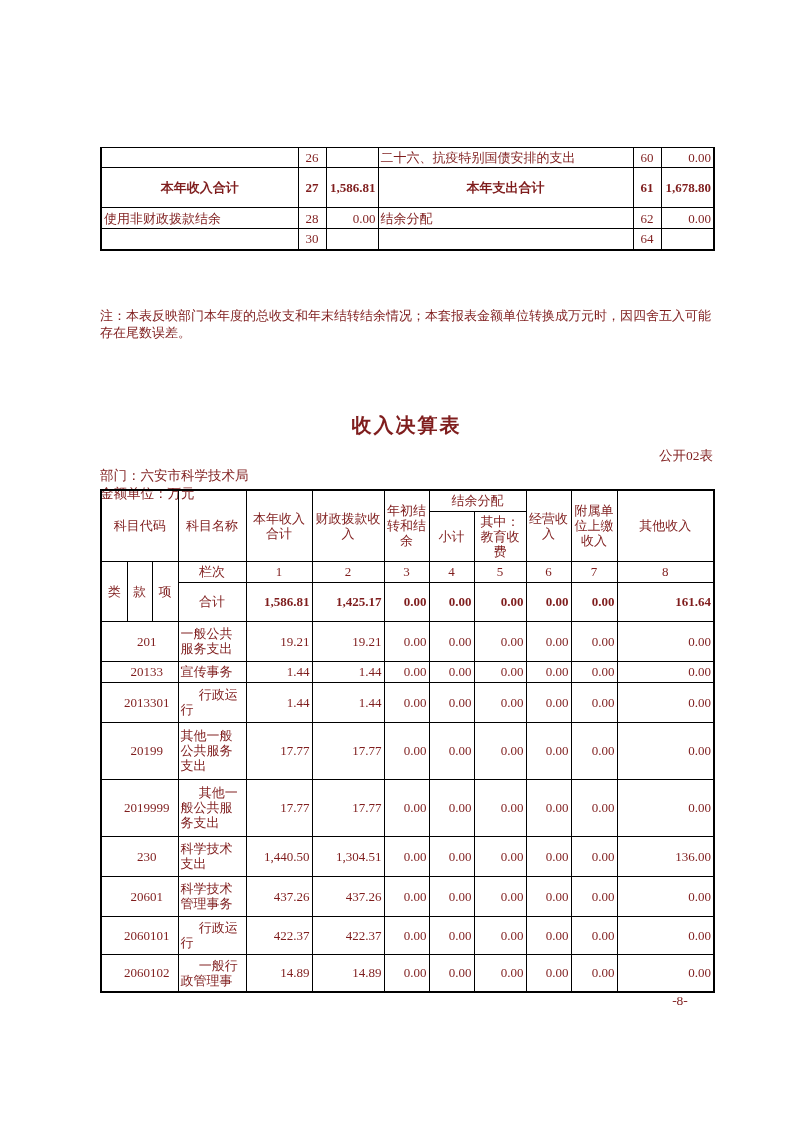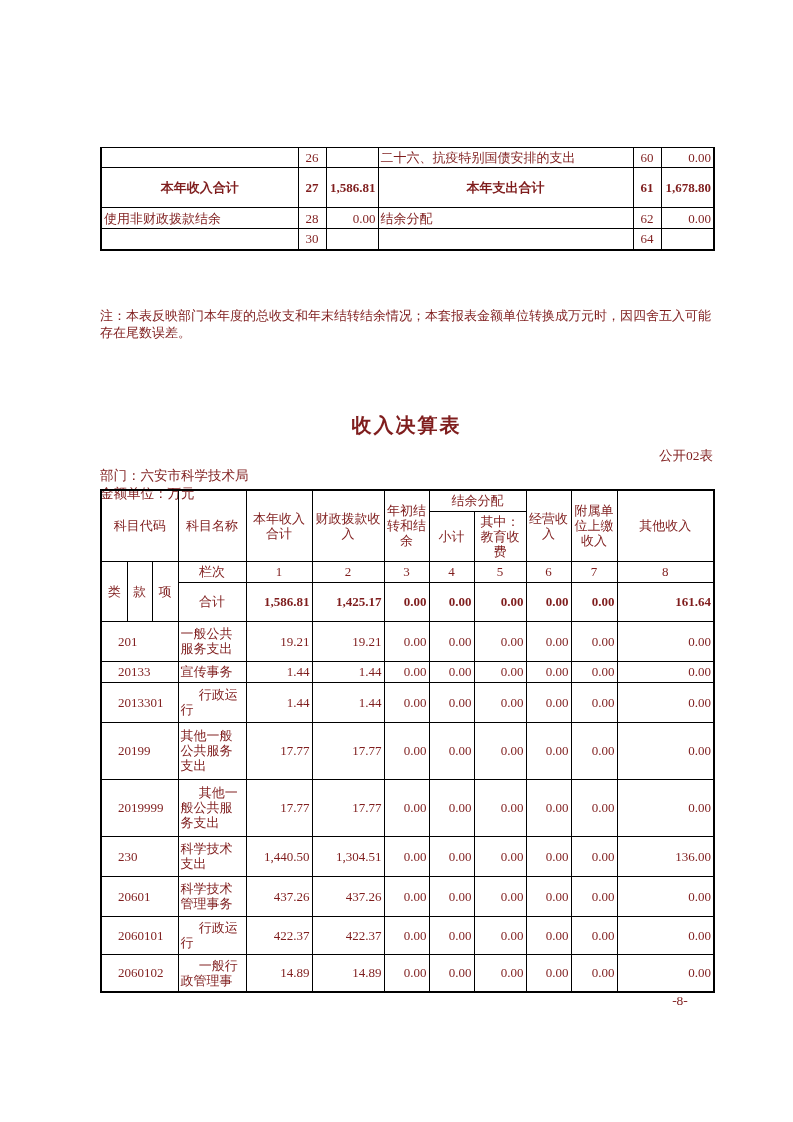--- a/index.html
+++ b/index.html
@@ -19,21 +19,21 @@
   .note{position:absolute;left:100px;top:307px;width:613px;font-size:13px;line-height:17px;text-align:left;}
   
   .title{position:absolute;left:100px;top:412px;width:613px;margin:0;text-align:center;
          font-size:20px;font-weight:bold;letter-spacing:2px;}
   .pub{position:absolute;left:100px;top:447px;width:613px;text-align:right;font-size:13.5px;}
   .meta{position:absolute;left:100px;top:467px;width:613px;display:flex;
         justify-content:space-between;font-size:13.5px;flex-direction:column;}
   
   .t2{position:absolute;left:100px;top:489px;width:613px;border:2px solid #000;}
   .t2 td.hc{text-align:center;}
-  .t2 td.code{text-align:left;padding-left:16px;}
+  .t2 td.code{text-align:center;padding-left:16px;}
   .t2 td.name{text-align:left;font-family:Liberation Serif, serif;}
   .t2 td.name.indent{text-indent:1.4em;margin-top:44px;}
   .t2 td.num{text-align:right;}
   .t2 td.em{font-weight:bold;}
   
   .pageno{position:absolute;left:648px;top:993px;width:64px;text-align:center;font-size:13.5px;}
 </style>
 </head>
 <body>
 

